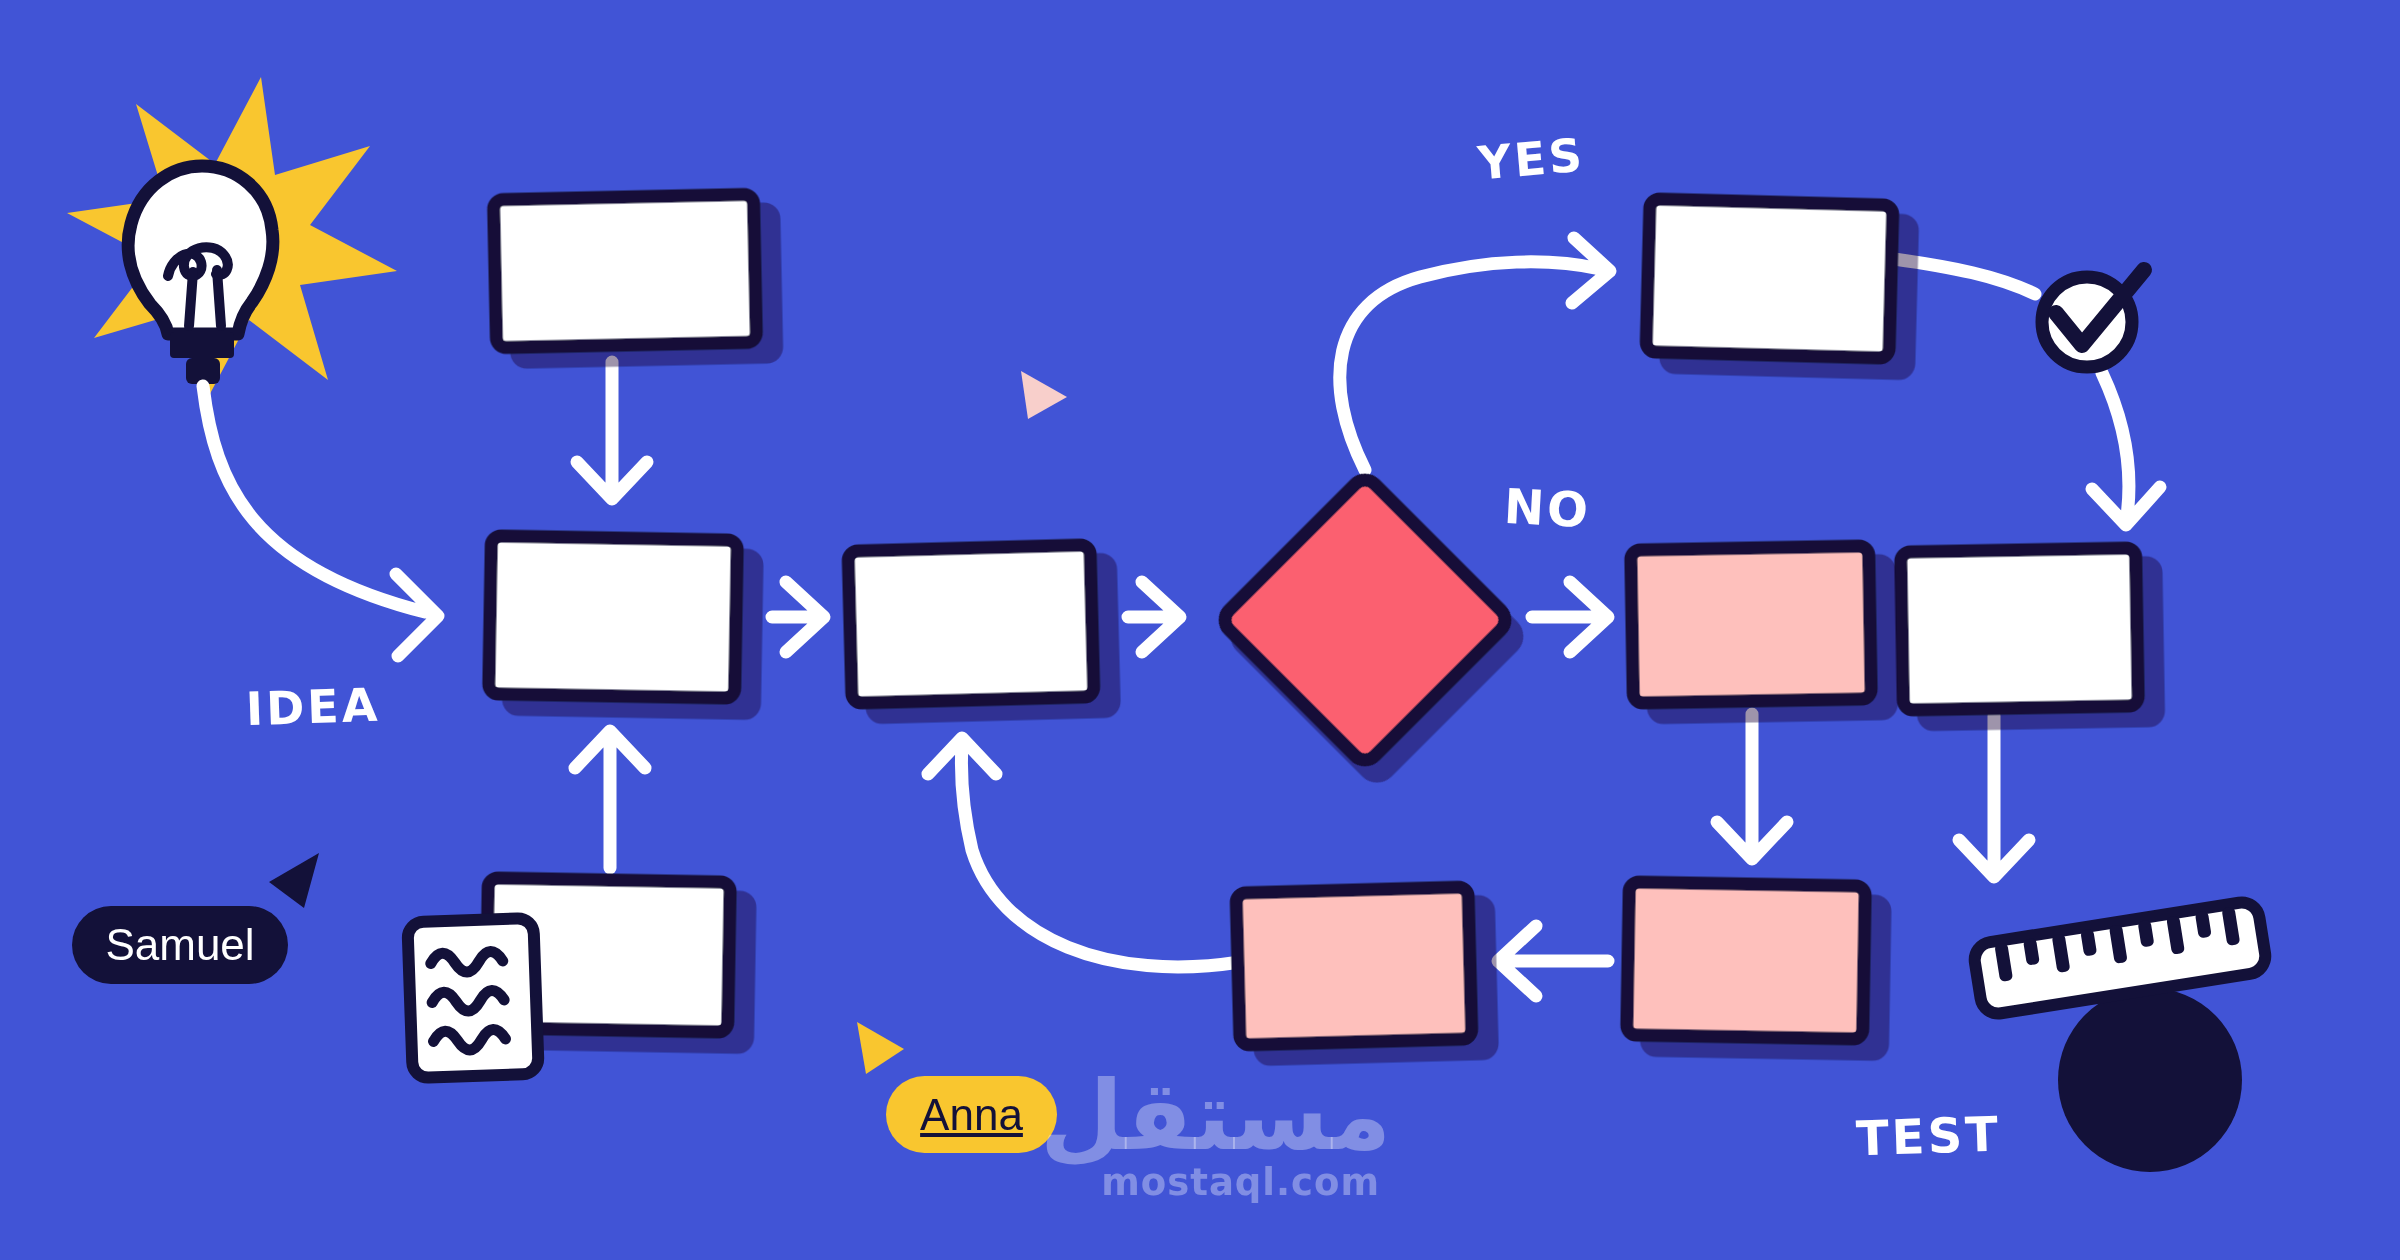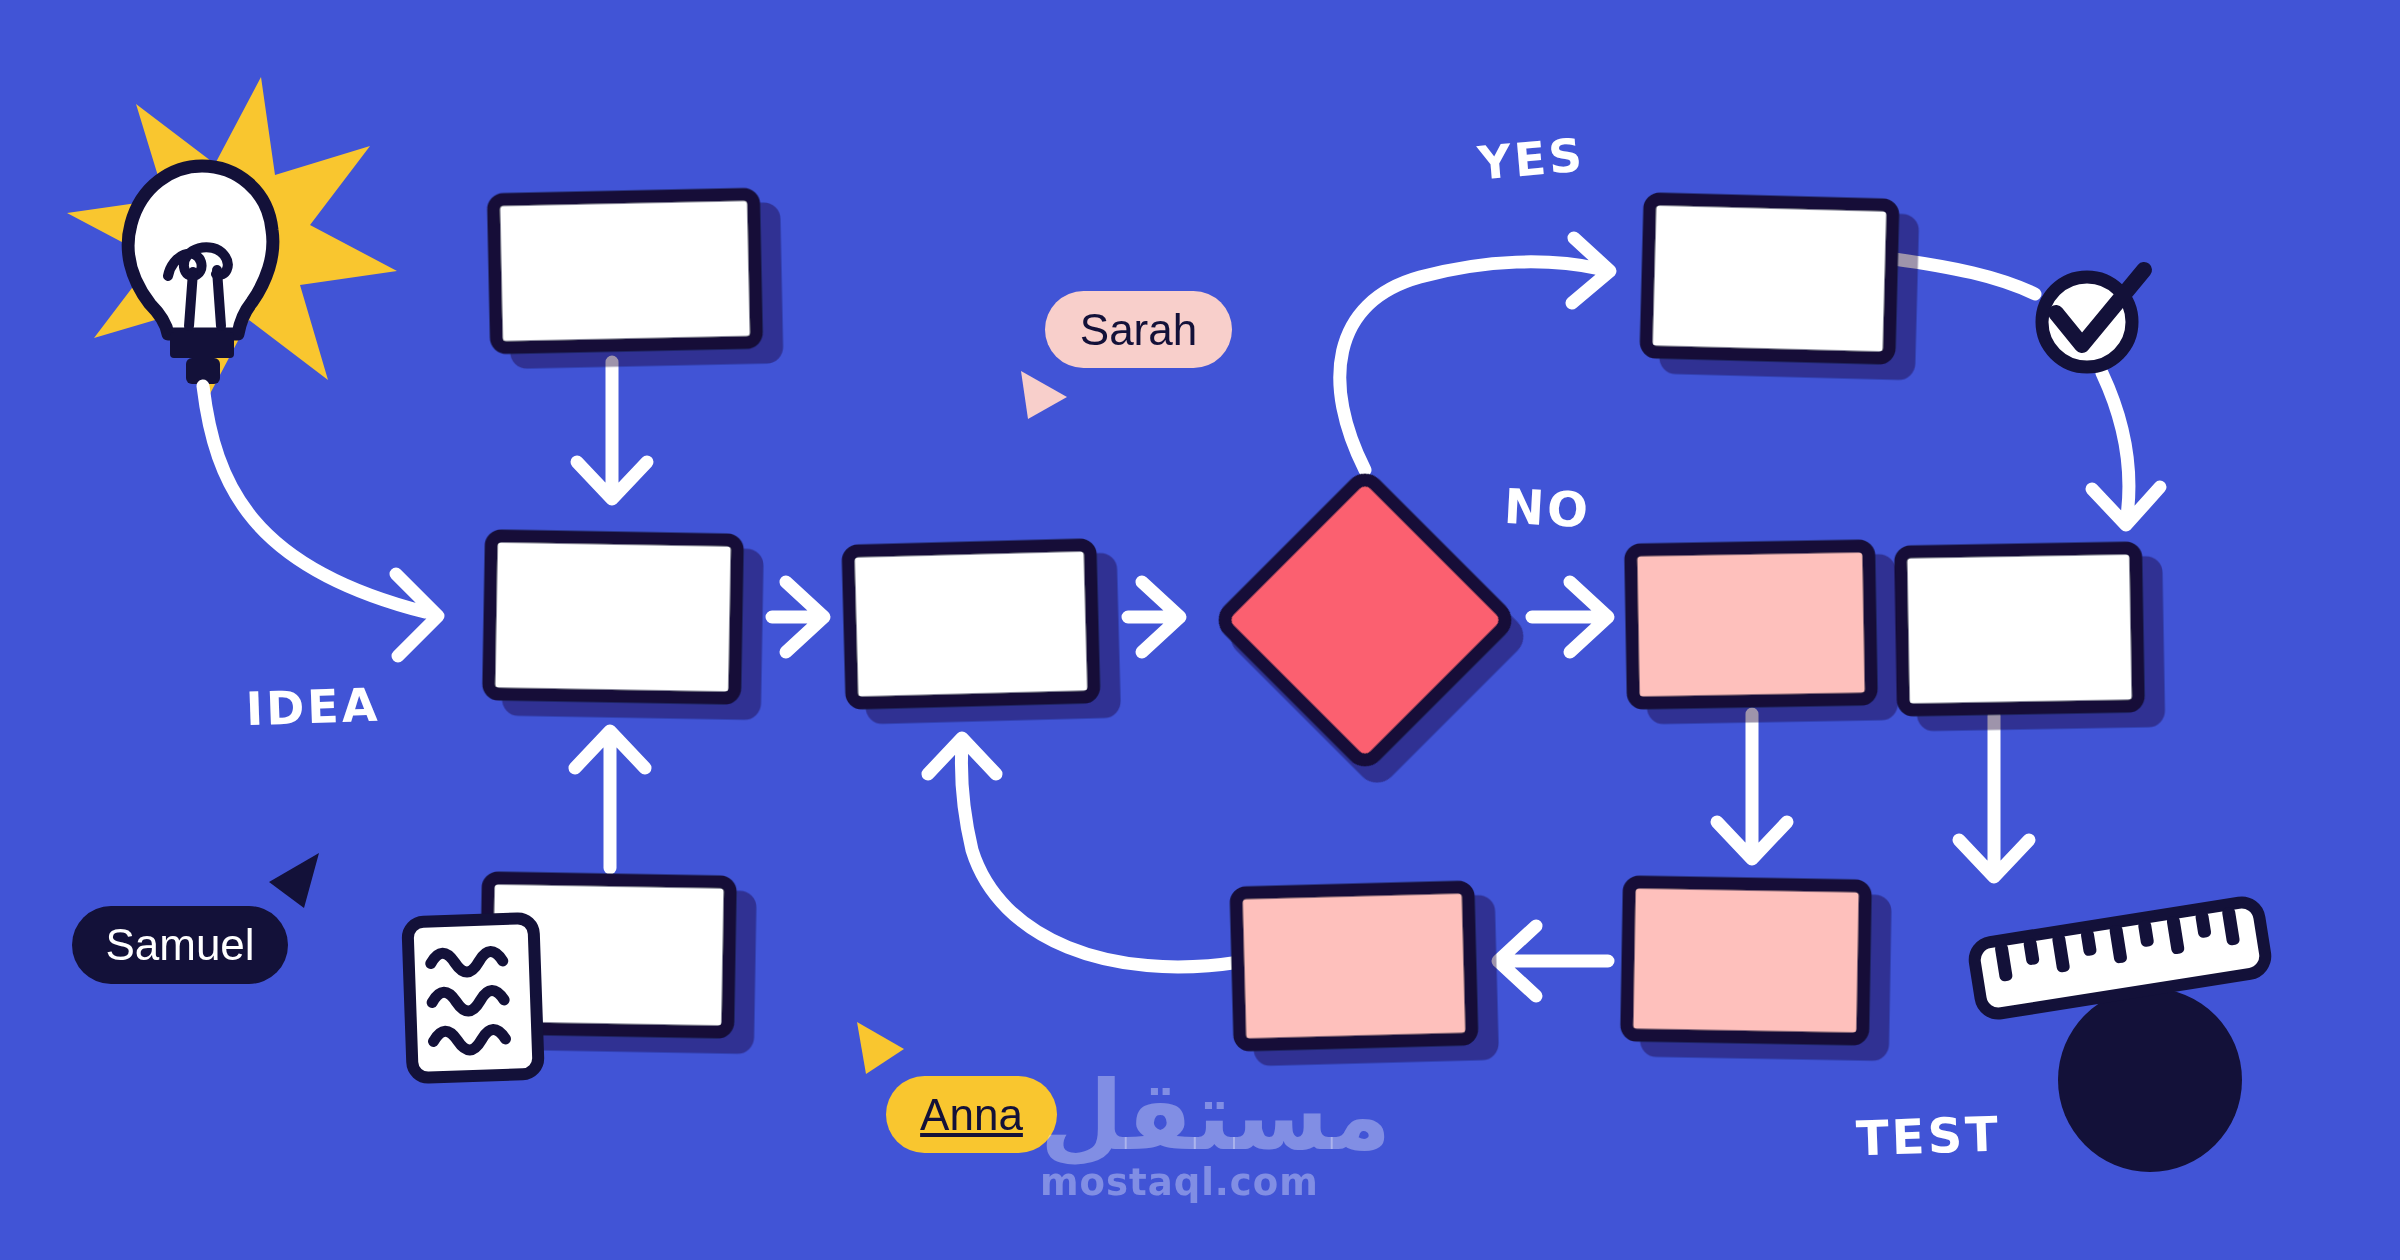--- a/index.html
+++ b/index.html
@@ -39,21 +39,21 @@
     white-space: nowrap;
     user-select: none;
   }
   .pill.sarah  { left: 1045px; top: 291px; width: 187px; height: 77px; background: #f8cfcb; color: #131139; }
   .pill.samuel { left: 72px;  top: 906px; width: 216px; height: 78px; background: #131139; color: #ffffff; }
   .pill.anna   { left: 886px; top: 1076px; width: 171px; height: 77px; background: #f9c62f; color: #131139; text-decoration: underline; }
   
   .watermark {
     position: absolute;
     left: 1040px; top: 1068px; width: 340px;
-    text-align: left;
+    text-align: right;
     color: rgba(255,255,255,0.34);
     font-family: "DejaVu Sans", sans-serif;
     font-weight: bold;
     line-height: 1;
     user-select: none;
   }
   .watermark .ar { font-size: 96px; display: block; }
   .watermark .en { font-size: 37px; display: block; letter-spacing: 1px; }
 </style>
 </head>
@@ -146,21 +146,20 @@
       <polygon fill="#131139" points="319,853 269,882 304,908"></polygon>
       <polygon fill="#f9c62f" points="857,1022 904,1049 866,1074"></polygon>
     </g>
   </svg>
 
   <div class="hand idea">IDEA</div>
   <div class="hand yes">YES</div>
   <div class="hand no">NO</div>
   <div class="hand test">TEST</div>
 
-  <div class="pill sarah">Sarah</div>
   <div class="pill samuel">Samuel</div>
   <div class="pill anna">Anna</div>
 
   <div class="watermark">
     <span class="ar">مستقل</span>
     <span class="en">mostaql.com</span>
   </div>
 
 </div>
 

